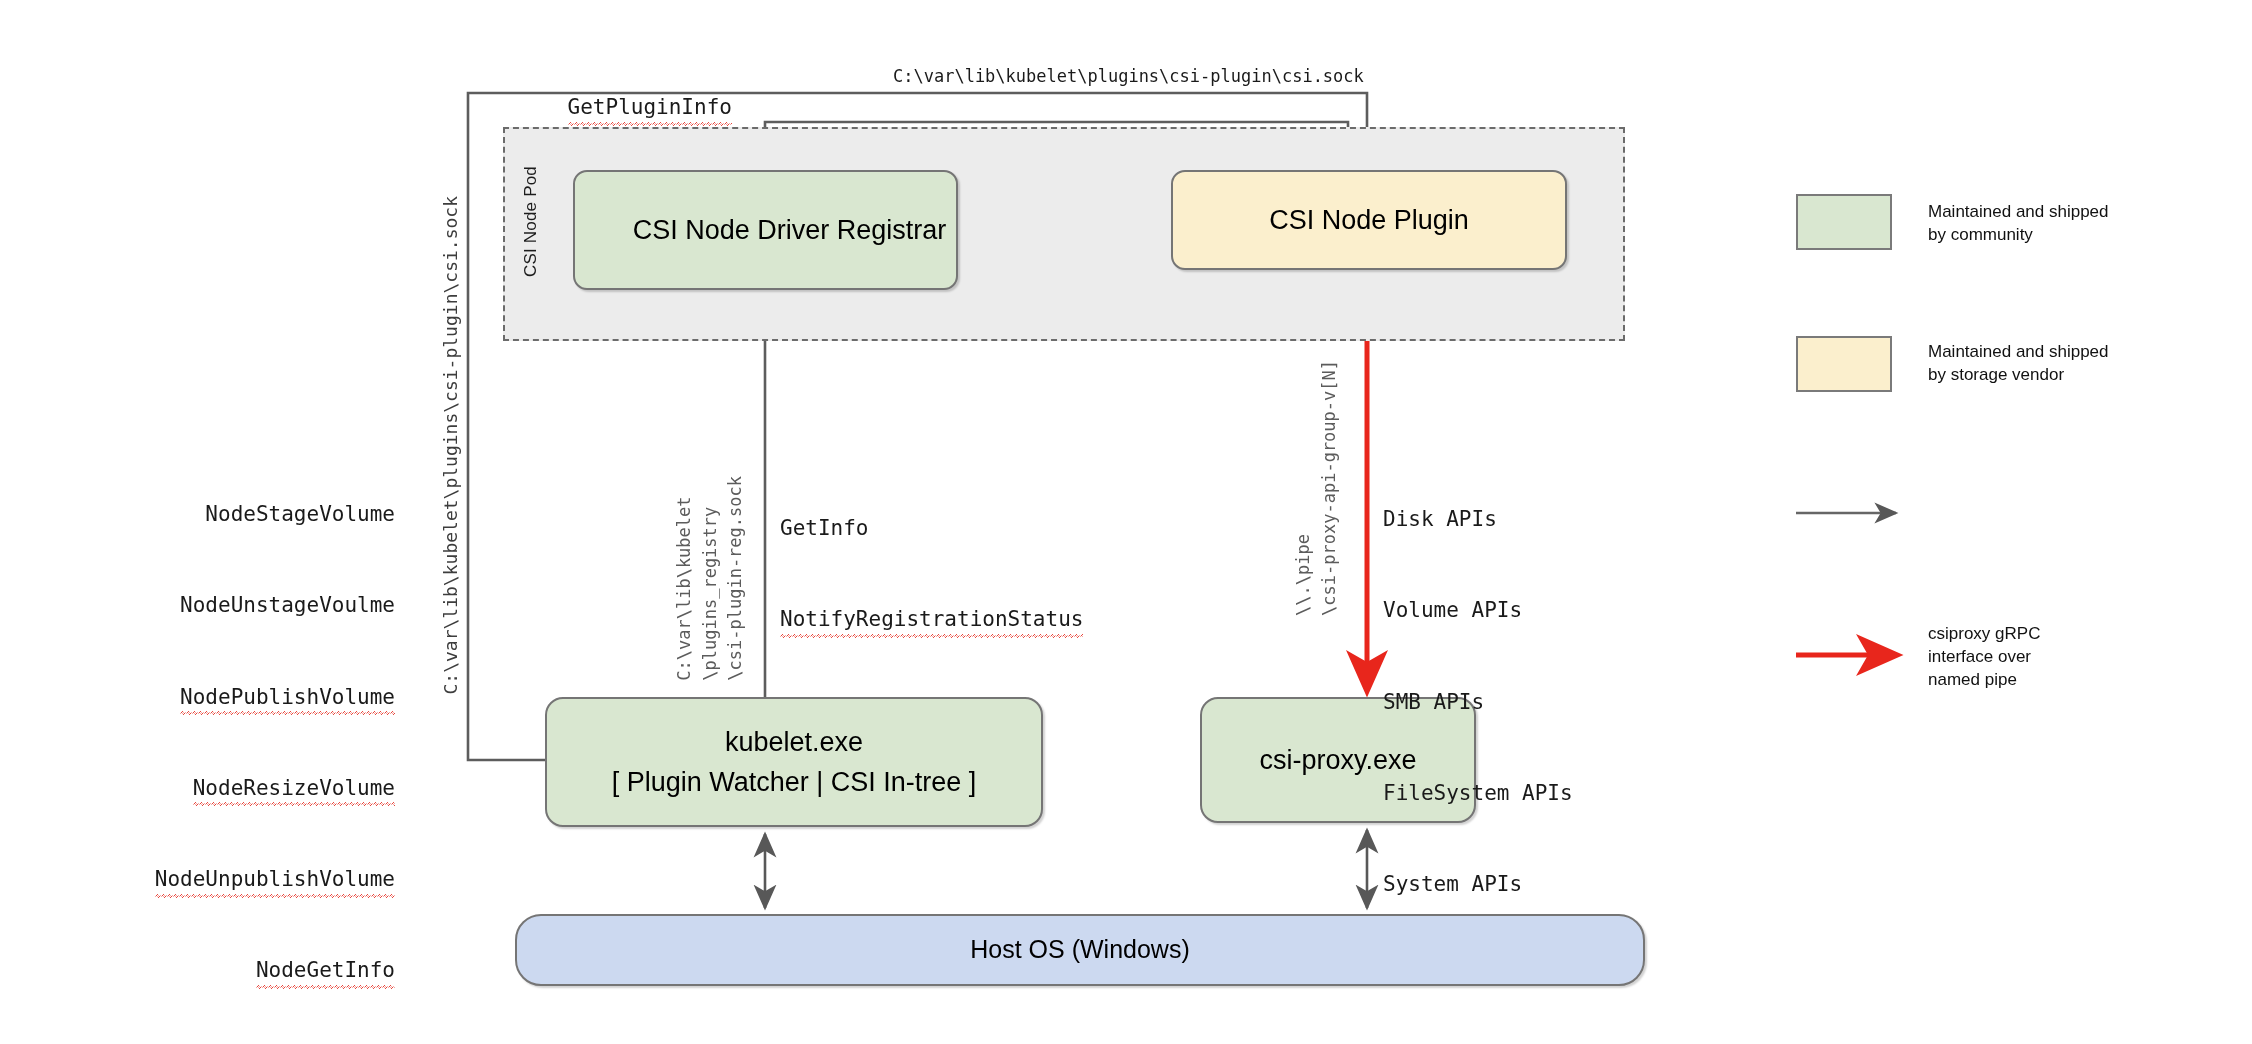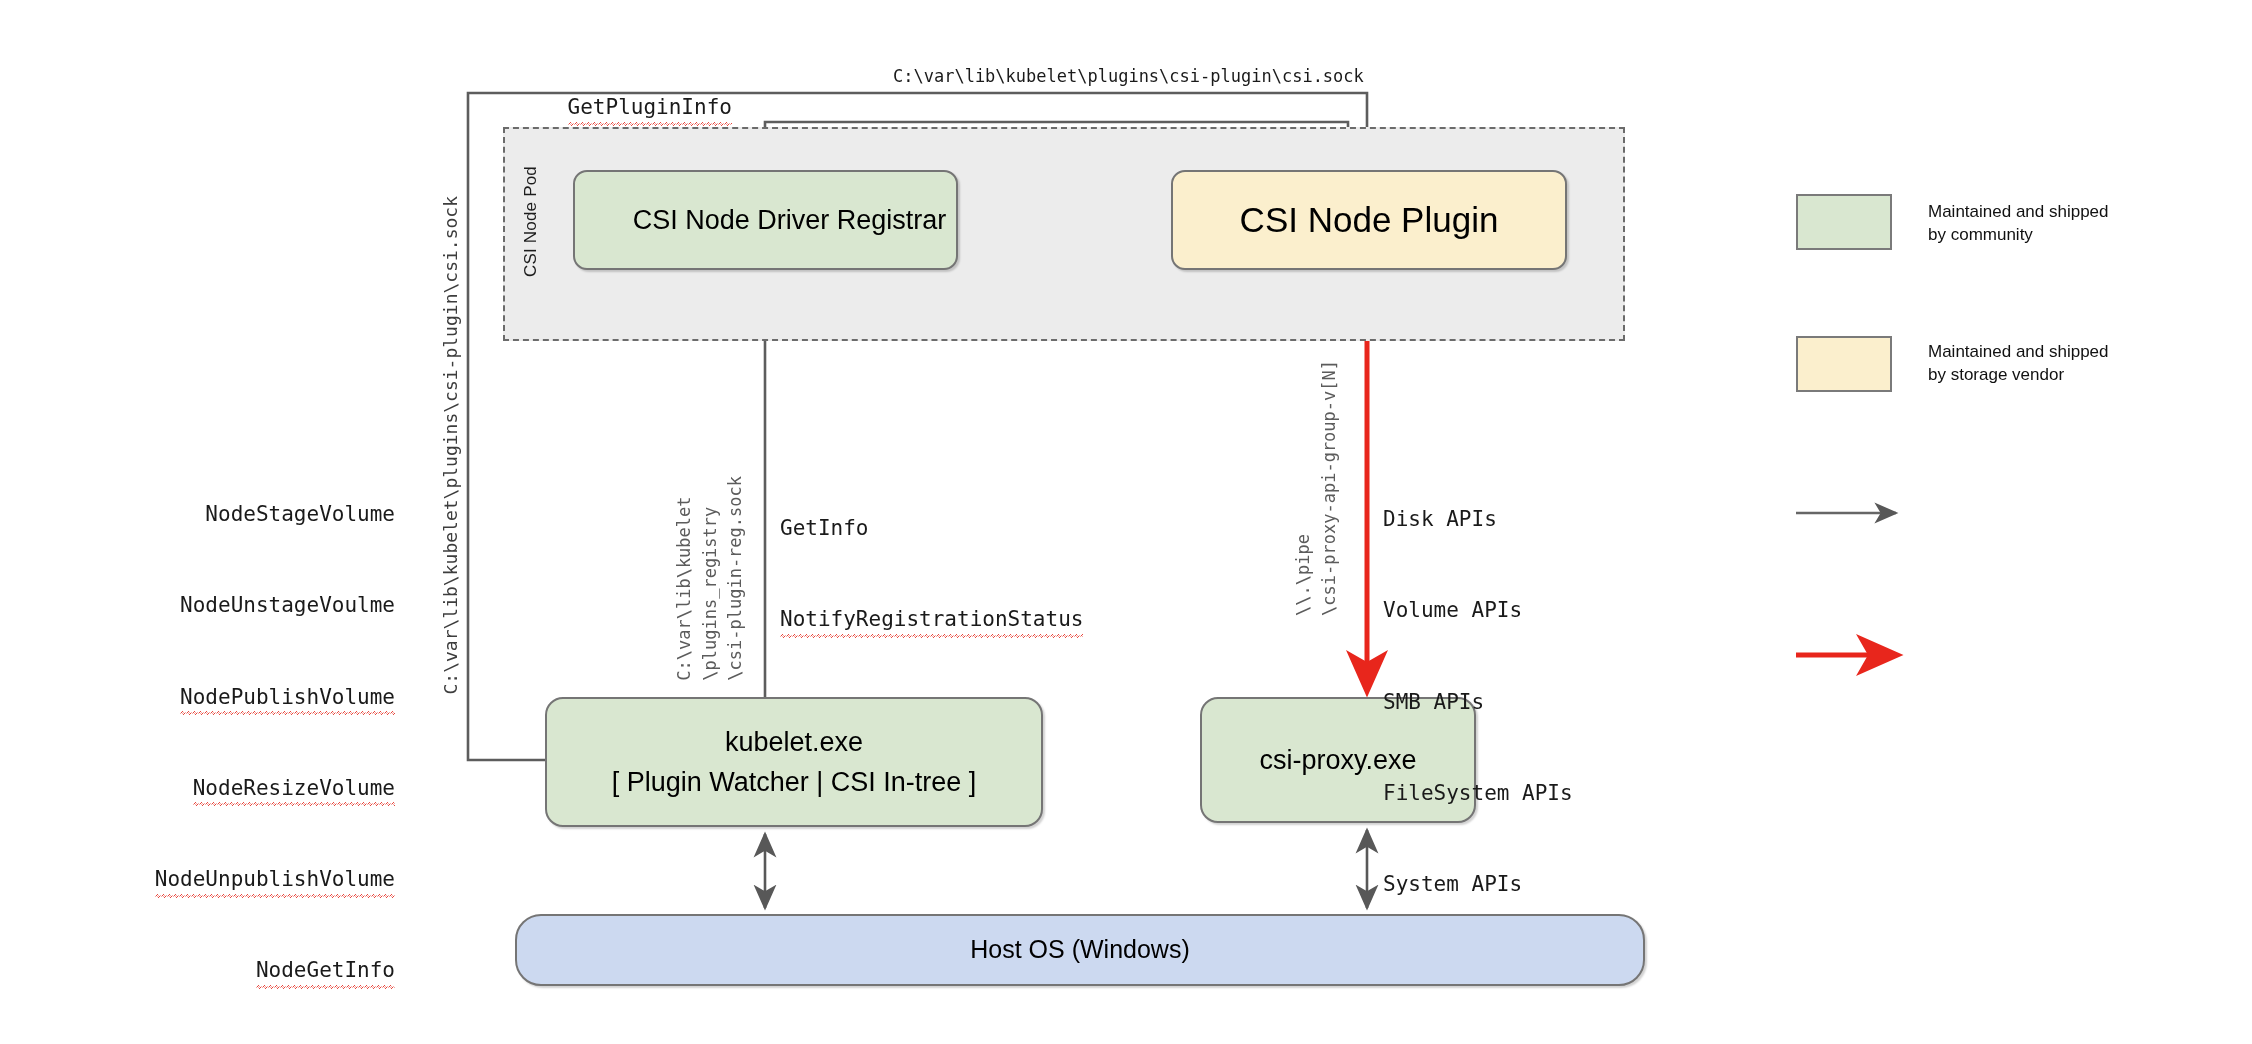--- a/index.html
+++ b/index.html
@@ -40,27 +40,27 @@
     text-align: center;
     color: #000000;
     line-height: 1.34;
     box-shadow: 2px 2px 2px rgba(0,0,0,0.18);
   }
   .node.green { background: #d9e7d0; }
   .node.yellow { background: #fbefcd; }
   .node.blue { background: #ccd9f0; }
 
   .node-registrar {
-    left: 573px; top: 170px; width: 385px; height: 100px;
+    left: 573px; top: 170px; width: 385px; height: 120px;
     font-size: 27px;
     padding-left: 48px;
   }
   .node-plugin {
     left: 1171px; top: 170px; width: 396px; height: 100px;
-    font-size: 35px;
+    font-size: 27px;
   }
   .node-kubelet {
     left: 545px; top: 697px; width: 498px; height: 130px;
     font-size: 27px;
     flex-direction: column;
     border-radius: 18px;
   }
   .node-kubelet .line2 { margin-top: 4px; }
   .node-csiproxy {
     left: 1200px; top: 697px; width: 276px; height: 126px;
@@ -304,15 +304,20 @@
       <div>by community</div>
     </div>
 
     <div class="legend-swatch yellow sw2"></div>
     <div class="legend-text tx2">
       <div>Maintained and shipped</div>
       <div>by storage vendor</div>
     </div>
 
 
+    <div class="legend-text tx4">
+      <div>csiproxy gRPC</div>
+      <div>interface over</div>
+      <div>named pipe</div>
+    </div>
   </div>
 
 </div>
 
 </body></html>

